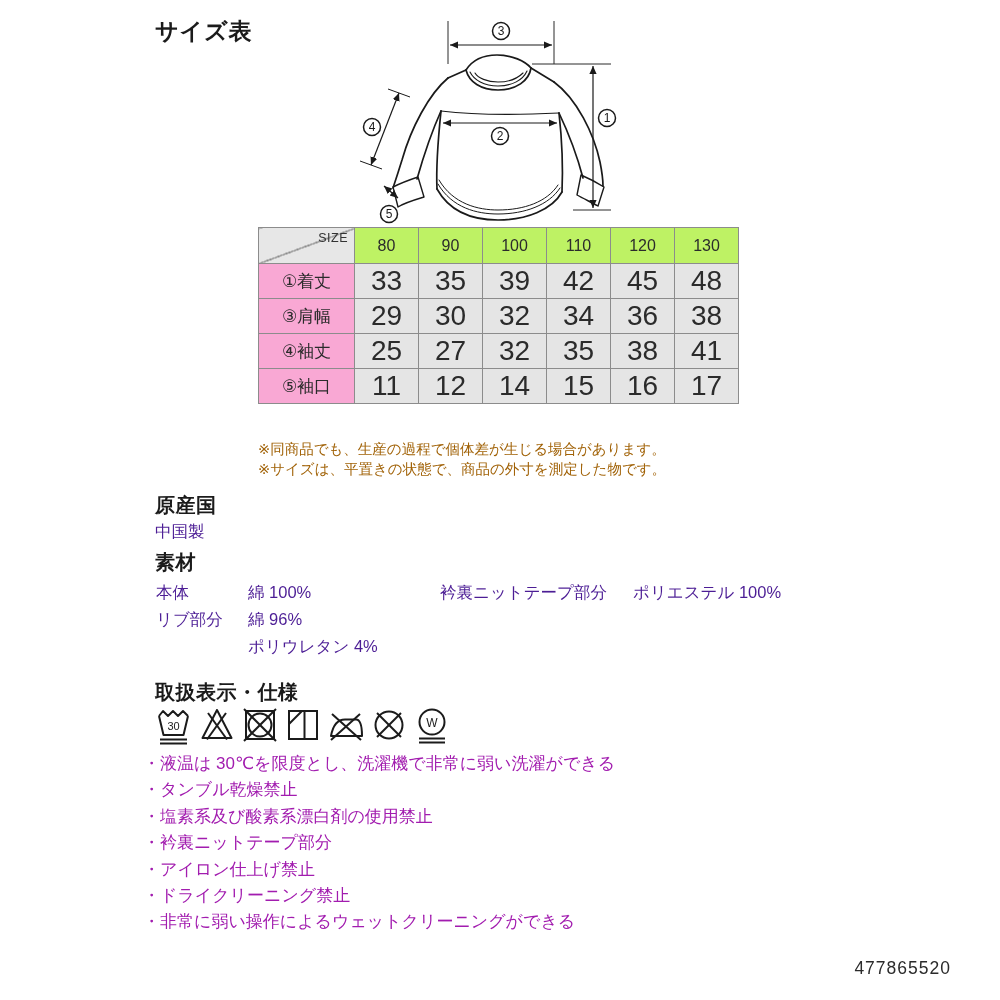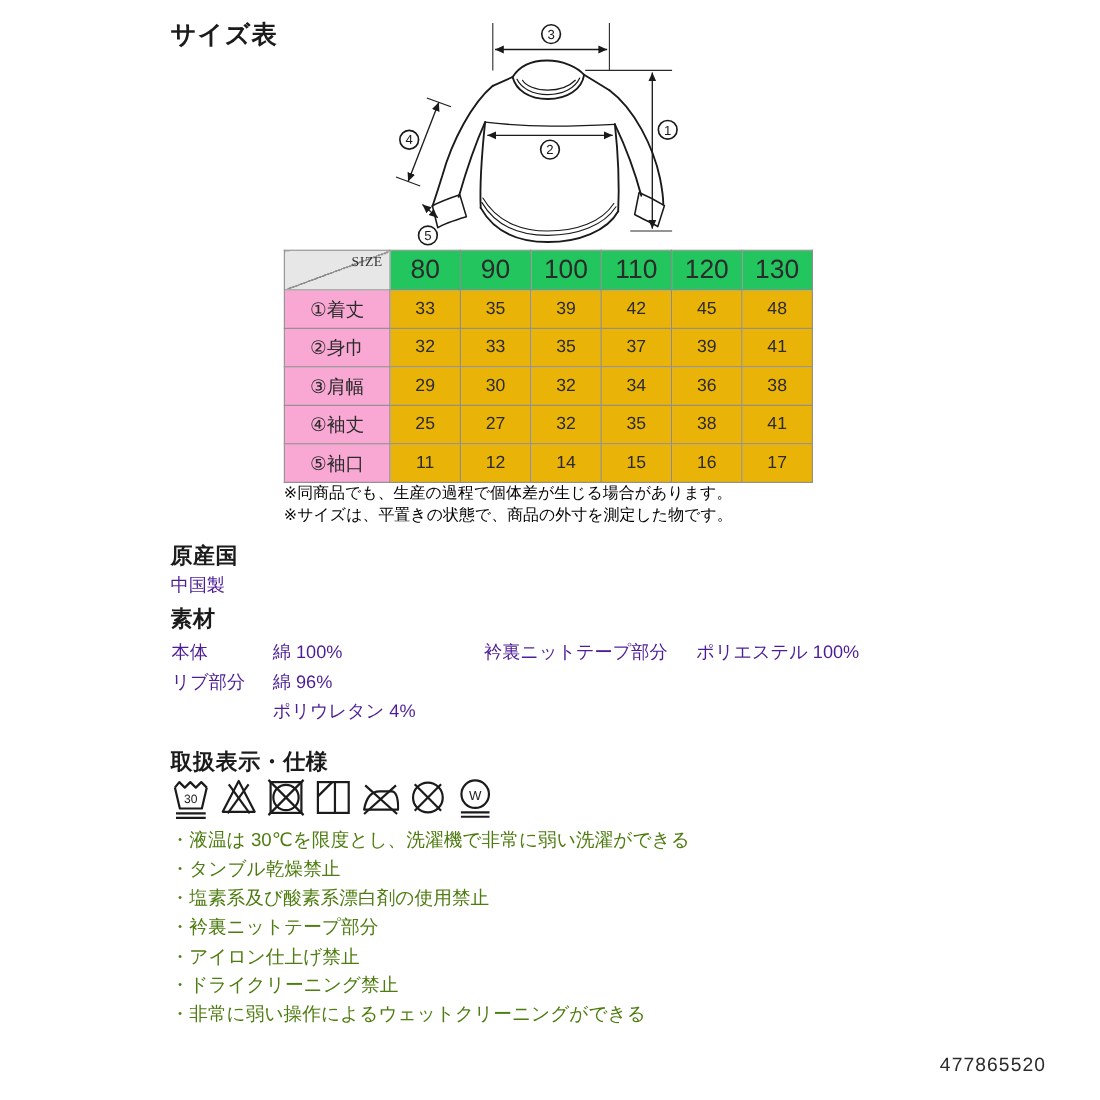--- a/index.html
+++ b/index.html
@@ -6,36 +6,36 @@
   body{width:1000px;height:1000px;background:#ffffff;
        font-family:"Liberation Sans","DejaVu Sans",sans-serif;color:#222;}
   .page{position:relative;width:996px;height:1000px;background:#fff;overflow:hidden;}
   .abs{position:absolute;}
 
   .title{left:155px;top:16px;font-size:23px;font-weight:bold;color:#1b1b1b;letter-spacing:1px;}
 
   
   .size-table{left:258px;top:227px;border-collapse:collapse;table-layout:fixed;color:#2b2b2b;}
   .size-table th,.size-table td{border:1px solid #8c8c8c;text-align:center;padding:0;font-weight:normal;}
-  .size-table .hcell{background:#22c55e;font-size:24px;height:35px;}
+  .size-table .hcell{background:#bef264;font-size:16px;height:35px;}
   .size-table .rlabel{background:#f9a8d4;font-size:17px;height:34px;}
-  .size-table td{font-size:16px;height:34px;background:#eab308;}
+  .size-table td{font-size:28px;height:34px;background:#e5e5e5;}
   .corner{background:
       linear-gradient(to bottom right, rgba(0,0,0,0) calc(50% - 0.7px), #8c8c8c calc(50% - 0.7px),
                       #8c8c8c calc(50% + 0.7px), rgba(0,0,0,0) calc(50% + 0.7px)), #e7e7e7;
       position:relative;}
-  .corner .sz{position:absolute;top:3px;right:6px;font-size:12.5px;color:#333;letter-spacing:0.5px;font-family:Liberation Serif, serif;}
-
-  .notes{left:258px;top:439px;font-size:14.5px;line-height:20px;color:#000000;}
+  .corner .sz{position:absolute;top:3px;right:6px;font-size:12.5px;color:#333;letter-spacing:0.5px;}
+
+  .notes{left:258px;top:439px;font-size:14.5px;line-height:20px;color:#a16207;}
 
   .h2{font-size:20px;font-weight:bold;color:#1b1b1b;letter-spacing:0.5px;}
   .body-txt{font-size:16.5px;color:#4c1d95;}
 
   .care-icons{left:157px;top:707px;display:flex;gap:9px;align-items:flex-start;}
-  .bullets{left:155px;top:751px;font-size:17px;line-height:26.4px;color:#4d7c0f;}
+  .bullets{left:143px;top:751px;font-size:17px;line-height:26.4px;color:#a21caf;}
   .prodnum{right:45px;top:958px;font-size:17.5px;color:#2b2b2b;letter-spacing:1px;}
 </style>
 </head>
 <body>
 
 <div class="page">
 
   <div class="abs title">サイズ表</div>
 
   <svg class="abs" style="left:340px;top:18px;" width="310" height="212" viewBox="0 0 310 212">
@@ -140,29 +140,20 @@
       <tr>
         <th class="rlabel">①着丈</th>
         <td>33</td>
         <td>35</td>
         <td>39</td>
         <td>42</td>
         <td>45</td>
         <td>48</td>
       </tr>
       <tr>
-        <th class="rlabel">②身巾</th>
-        <td>32</td>
-        <td>33</td>
-        <td>35</td>
-        <td>37</td>
-        <td>39</td>
-        <td>41</td>
-      </tr>
-      <tr>
         <th class="rlabel">③肩幅</th>
         <td>29</td>
         <td>30</td>
         <td>32</td>
         <td>34</td>
         <td>36</td>
         <td>38</td>
       </tr>
       <tr>
         <th class="rlabel">④袖丈</th>

